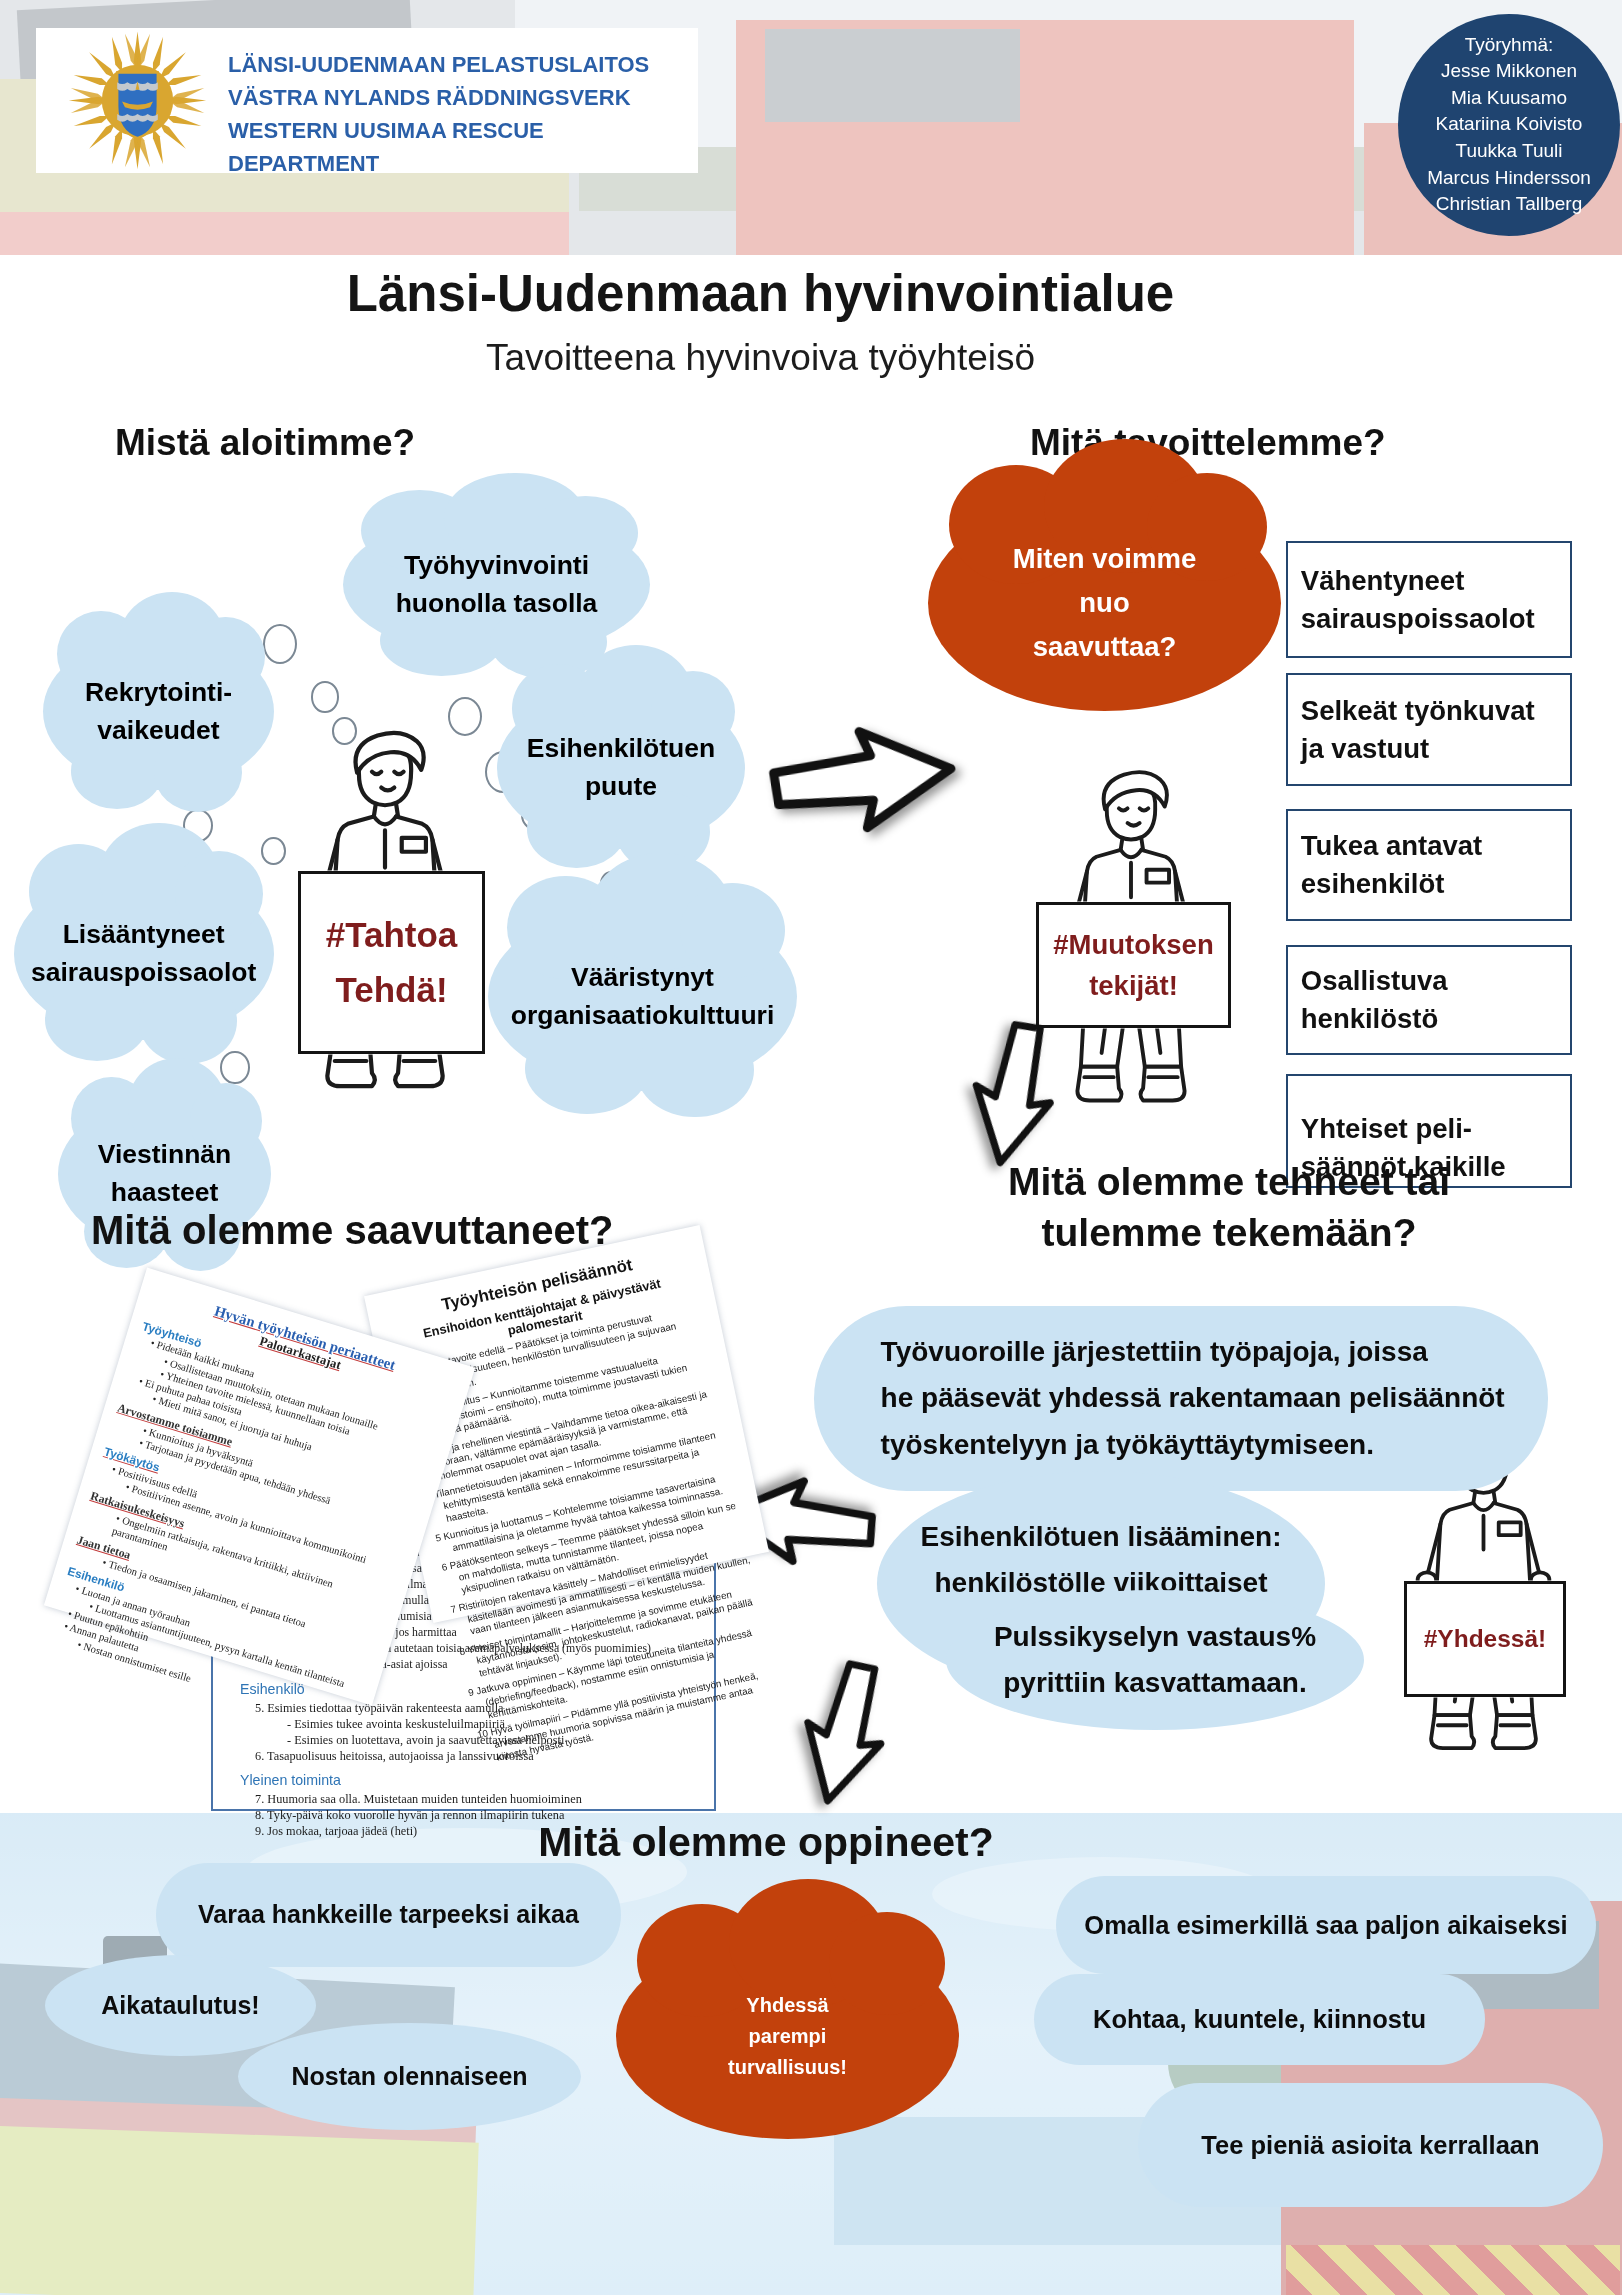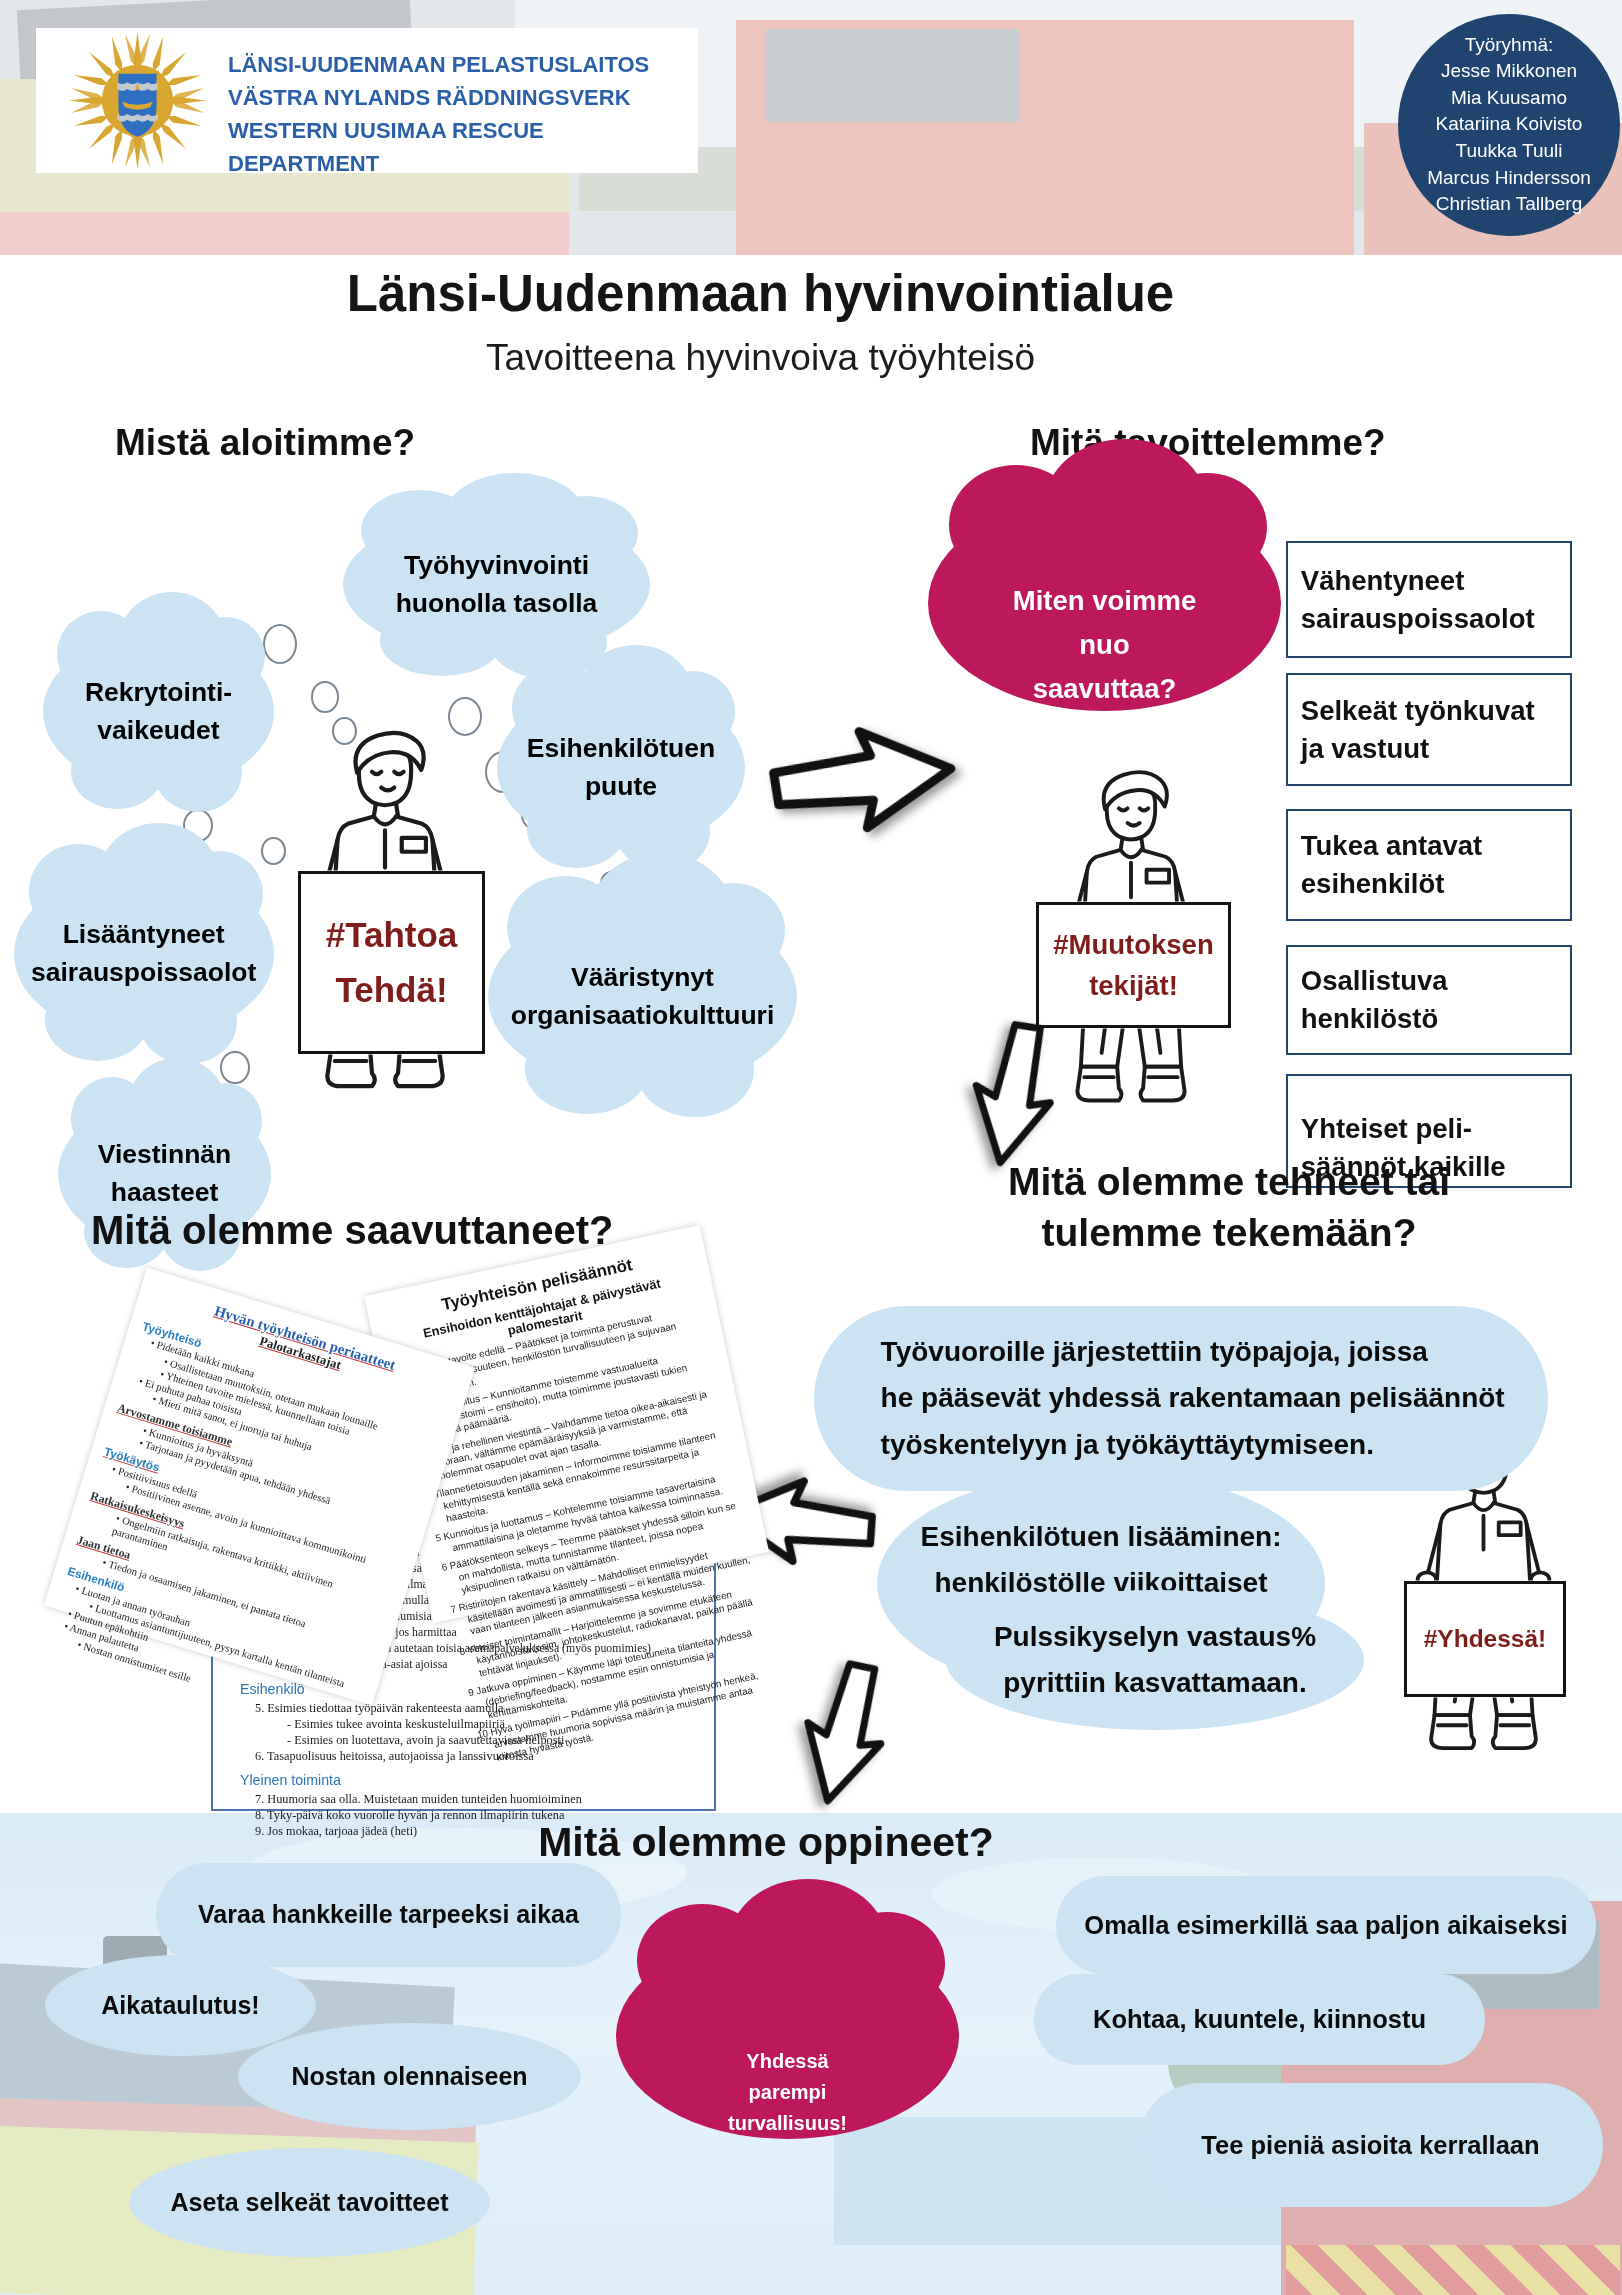--- a/index.html
+++ b/index.html
@@ -50,21 +50,21 @@
   .bp4{left:12%;bottom:-12%;width:40%;height:48%;}
   .bp5{right:14%;bottom:-14%;width:38%;height:50%;}
   .ct{position:relative;font-size:26.5px;font-weight:bold;color:#000000;text-align:center;line-height:1.42;z-index:1;}
   .c1{left:343px;top:511px;width:307px;height:147px;}
   .c2{left:43px;top:633px;width:231px;height:157px;}
   .c3{left:497px;top:687px;width:248px;height:162px;}
   .c4{left:13.7px;top:868px;width:260px;height:172px;}
   .c5{left:488px;top:902px;width:309px;height:189px;}
   .c6{left:58px;top:1098px;width:213px;height:152px;}
 
-  .cloud.dark{background:#be185d;align-items:flex-end;}
+  .cloud.dark{background:#c2410c;}
   .cloud.dark .ct{color:#fff;}
   .cd1{left:928px;top:495px;width:353px;height:216px;z-index:2;}
   .cd1 .ct{font-size:27.5px;line-height:1.6;}
   .cd2{left:616px;top:1933px;width:343px;height:206px;z-index:3;}
   .cd2 .ct{font-size:20px;line-height:1.55;}
 
   
   .dot{position:absolute;border:2px solid #7b8894;background:#fff;border-radius:50%;z-index:1;}
   .d1{left:263px;top:624px;width:30px;height:36px;}
   .d2{left:311px;top:681px;width:23.6px;height:27.5px;}
@@ -527,23 +527,20 @@
   <div class="h-learned">Mitä olemme oppineet?</div>
   <div class="pill lb lb1">
       <div class="pt-text">Varaa hankkeille tarpeeksi aikaa</div>
     </div>
   <div class="pill lb lb2">
       <div class="pt-text">Aikataulutus!</div>
     </div>
   <div class="pill lb lb3">
       <div class="pt-text">Nostan olennaiseen</div>
     </div>
-  <div class="pill lb lb4">
-      <div class="pt-text">Aseta selkeät tavoitteet</div>
-    </div>
   <div class="cloud dark cd2">
       <i class="bp bp1"></i>
       <i class="bp bp2"></i>
       <i class="bp bp3"></i>
       <span class="ct pre">Yhdessä
 parempi
 turvallisuus!</span>
     </div>
   <div class="pill lb rb1">
       <div class="pt-text">Omalla esimerkillä saa paljon aikaiseksi</div>

